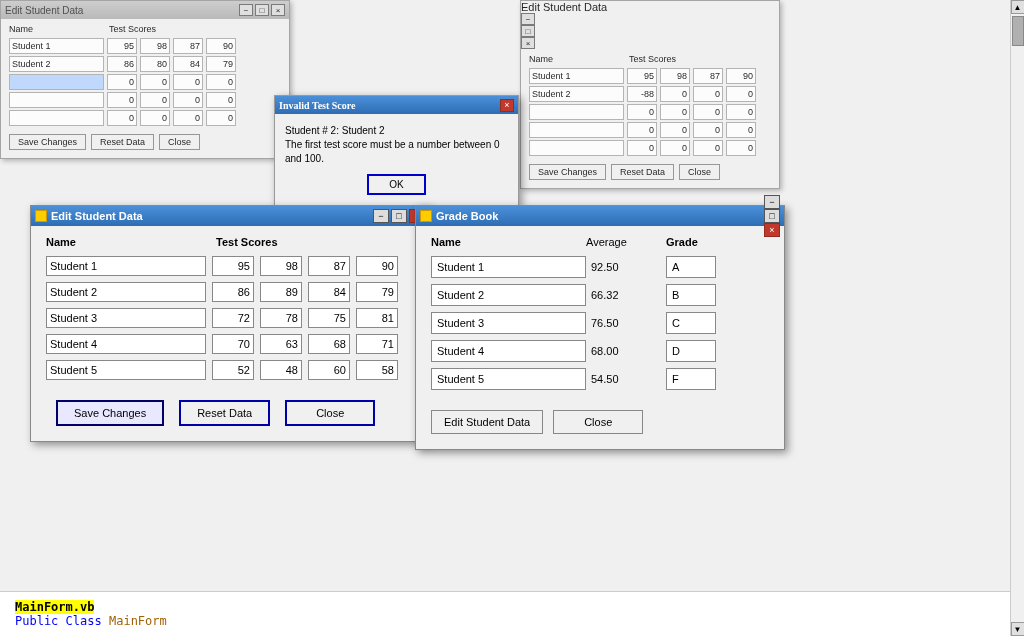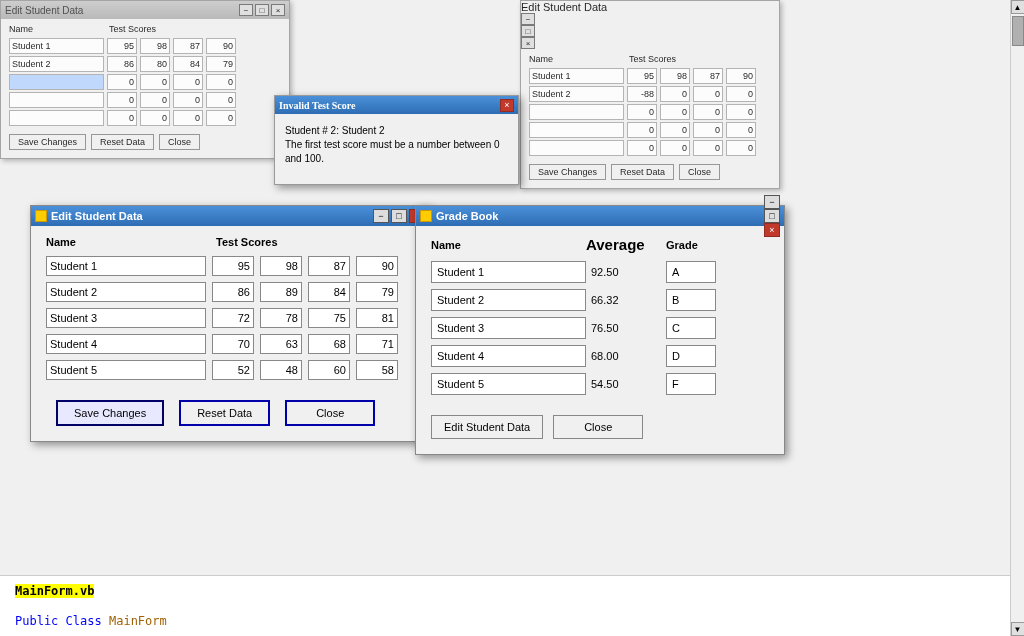--- a/index.html
+++ b/index.html
@@ -272,22 +272,22 @@
       margin-bottom: 8px;
       align-items: center;
     }
     .gb-col-name {
       width: 155px;
       font-weight: bold;
       font-size: 11px;
     }
     .gb-col-avg {
       width: 80px;
-      font-weight: bold;
-      font-size: 15px;
+      font-weight: normal;
+      font-size: 11px;
     }
     .gb-col-grade {
       font-weight: bold;
       font-size: 11px;
     }
     .gb-row {
       display: flex;
       align-items: center;
       margin-bottom: 6px;
     }
@@ -348,21 +348,21 @@
       background: white;
       border-top: 1px solid #ccc;
     }
     .code-filename {
       color: #000;
       font-family: Consolas, monospace;
       font-size: 12px;
       font-weight: bold;
       background: #ffff00;
       display: inline-block;
-      margin-bottom: 16px;
+      margin-bottom: 0;
     }
     .code-line {
       font-family: Consolas, monospace;
       font-size: 12px;
       color: #000;
     }
     .code-keyword {
       color: #0000ff;
       font-weight: normal;
     }
@@ -572,20 +572,23 @@
 
 <div class="dialog-invalid">
   <div class="win-titlebar">
     <span class="title">Invalid Test Score</span>
     <div class="close-btn">×</div>
   </div>
   <div class="dialog-body">
     <div class="dialog-msg">
       <span>Student # 2: Student 2</span><br>
       <span>The first test score must be a number between 0 and 100.</span>
+    </div>
+    <div class="dialog-ok-row">
+      <button class="ok-button">OK</button>
     </div>
   </div>
 </div>
 
 <div class="main-window">
   <div class="win-titlebar">
     <span class="title">
       <span class="win-icon"></span>
       <span>Edit Student Data</span>
     </span>

